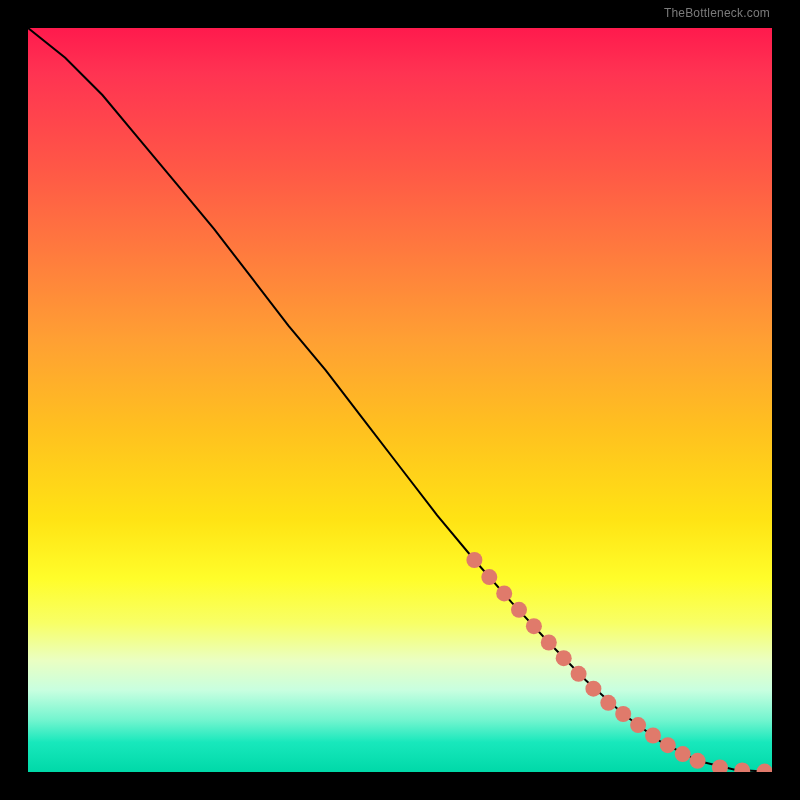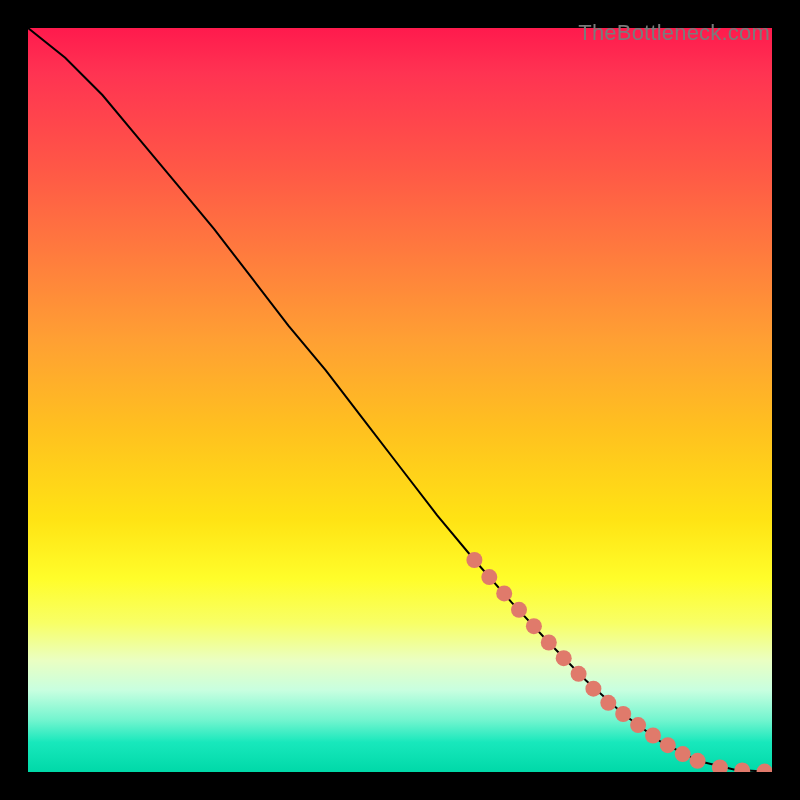--- a/index.html
+++ b/index.html
@@ -35,24 +35,24 @@
       #f8ff66 80%,
       #eaffc2 85%,
       #c8ffe0 89%,
       #73f5cf 93%,
       #18e8bc 96%,
       #00d9a8 100%
     );
   }
   .watermark {
     position: absolute;
-    top: 20px;
+    top: 6px;
     right: 30px;
     color: #7b7b7b;
-    font-size: 22px;
+    font-size: 12px;
     font-weight: 500;
     letter-spacing: 0.2px;
   }
   svg.curve {
     position: absolute;
     left: 0; top: 0;
     width: 744px; height: 744px;
   }
 </style>
 </head>

